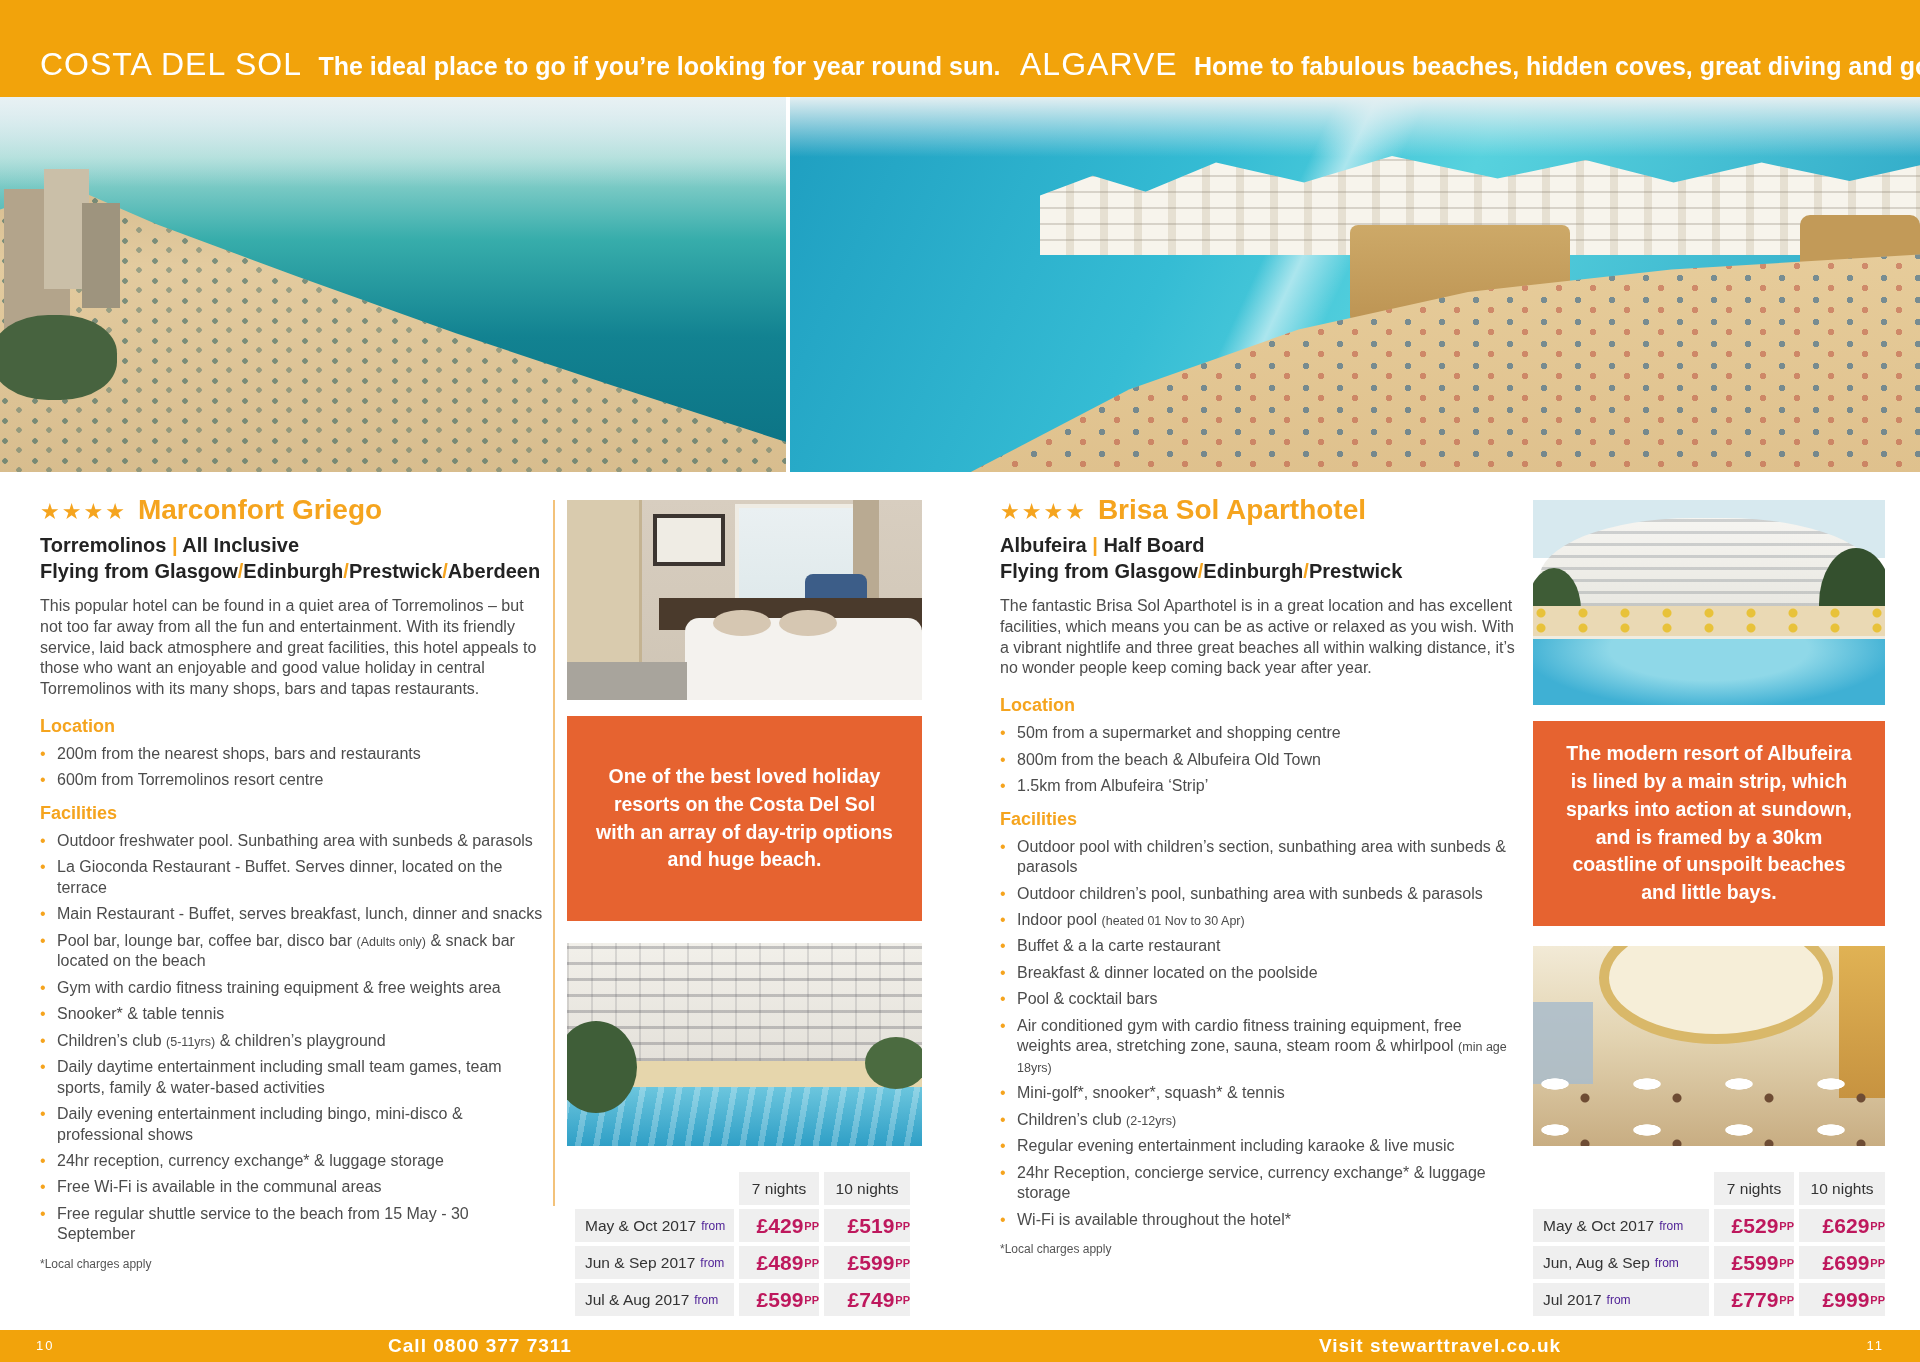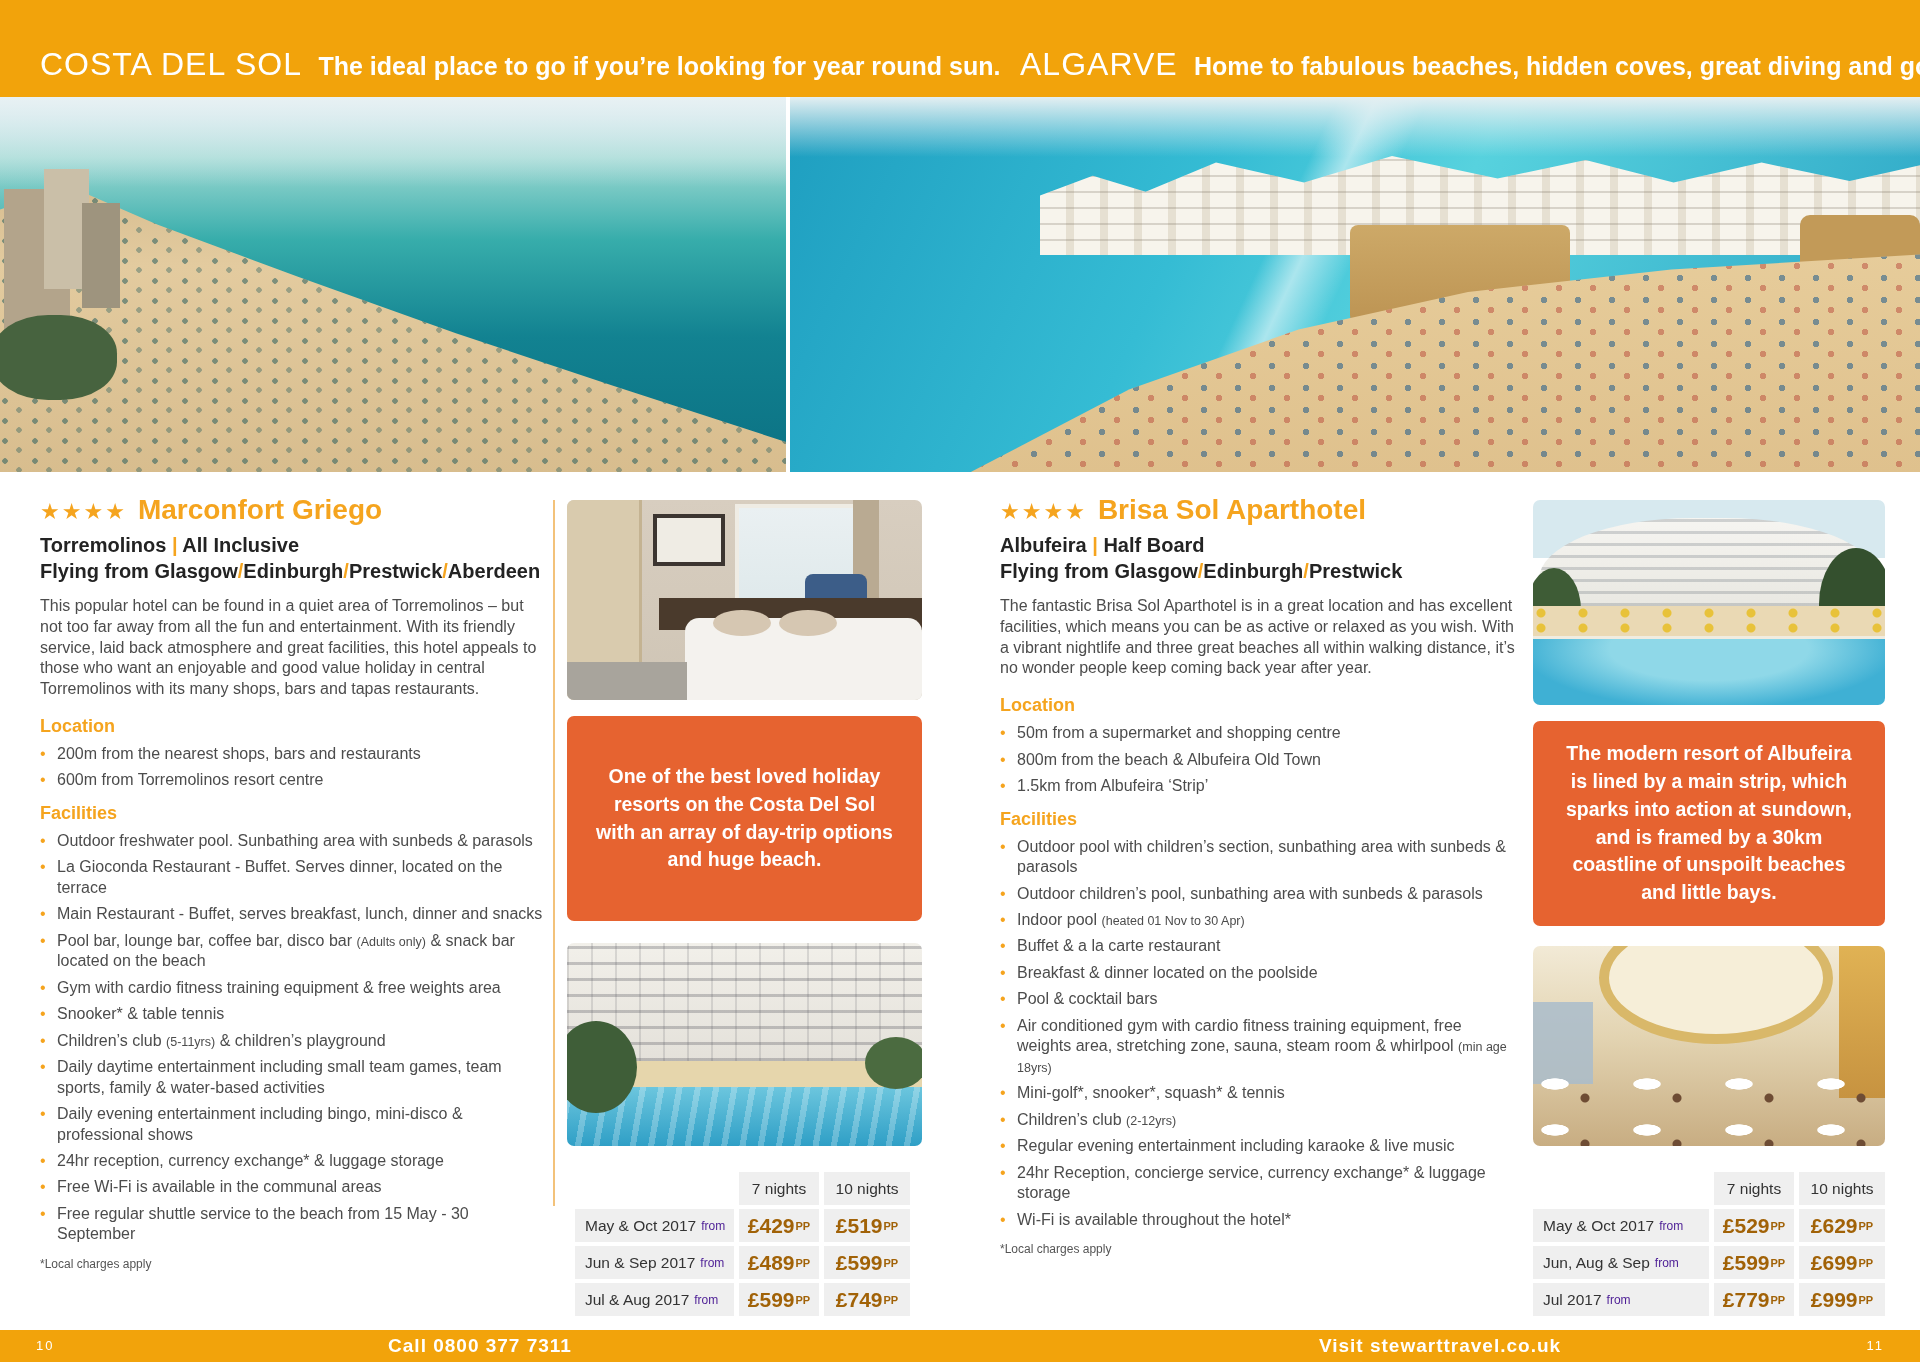--- a/index.html
+++ b/index.html
@@ -66,21 +66,21 @@
   ul.blist li{position:relative;padding-left:17px;margin-bottom:6px;font-size:16px;line-height:1.28;}
   ul.blist li::before{content:"•";position:absolute;left:0;top:0;color:#F5A41E;}
   .fine{font-size:12.5px;}
   .footnote{margin-top:12px;font-size:12px;color:#555;}
   .vdivider{position:absolute;left:553px;top:500px;width:2px;height:706px;background:#f3c27a;}
 
   
   .sidebar{position:absolute;top:500px;}
   .sidebar.sl{left:567px;width:355px;}
   .sidebar.sr{left:1533px;width:352px;}
-  .tile{position:relative;overflow:hidden;width:100%;border-radius:7px;}
+  .tile{position:relative;overflow:hidden;width:100%;}
   .callout{background:#E66330;color:#fff;display:flex;align-items:center;justify-content:center;
            text-align:center;padding:0 26px;box-sizing:border-box;font-size:19.5px;font-weight:700;line-height:1.42;}
 
   
   .room-wall{inset:0;background:linear-gradient(180deg,#d8cec0,#cfc5b5);}
   .room-wardrobe{left:0;top:0;width:72px;height:200px;background:#d9cbae;border-right:3px solid #c4b392;}
   .room-frame{left:86px;top:14px;width:64px;height:44px;background:#efece4;border:4px solid #3c3530;}
   .room-window{left:168px;top:4px;width:120px;height:112px;background:linear-gradient(180deg,#eaf0f2,#dde8ea);
                border:4px solid #efece4;}
   .room-curtain{left:286px;top:0;width:26px;height:130px;background:#b9aa92;}
@@ -128,21 +128,21 @@
   
   .price-table{margin-top:26px;}
   .sl .price-table{margin-left:8px;width:335px;}
   .sr .price-table{width:352px;}
   .pt-row{display:grid;grid-template-columns:1fr 80px 86px;gap:12px 5px;margin-bottom:4px;}
   .pt-cell,.pt-label{background:#EFEFEF;height:33px;display:flex;align-items:center;}
   .pt-label{padding-left:10px;font-size:15.5px;color:#333;}
   .pt-cell{justify-content:center;}
   .pt-blank{background:transparent;}
   .pt-headcell{font-size:15.5px;color:#333;}
-  .price{font-size:21px;font-weight:700;color:#a16207;}
+  .price{font-size:21px;font-weight:700;color:#be185d;justify-content:flex-end;}
   .pp{font-size:11px;font-weight:700;margin-left:1px;}
   .from{font-size:12px;color:#4c1d95;margin-left:5px;}
 
   
   .footer{position:absolute;left:0;top:1330px;width:1920px;height:32px;background:#F2A30B;color:#fff;}
   .footer .pgnum{position:absolute;top:0;line-height:32px;font-size:13px;letter-spacing:2px;}
   .footer .pgl{left:36px;}
   .footer .pgr{right:36px;}
   .footer .fcall{position:absolute;left:0;width:960px;text-align:center;line-height:32px;font-size:19px;font-weight:700;letter-spacing:1px;}
   .footer .fvisit{position:absolute;left:960px;width:960px;text-align:center;line-height:32px;font-size:19px;font-weight:700;letter-spacing:1px;}

